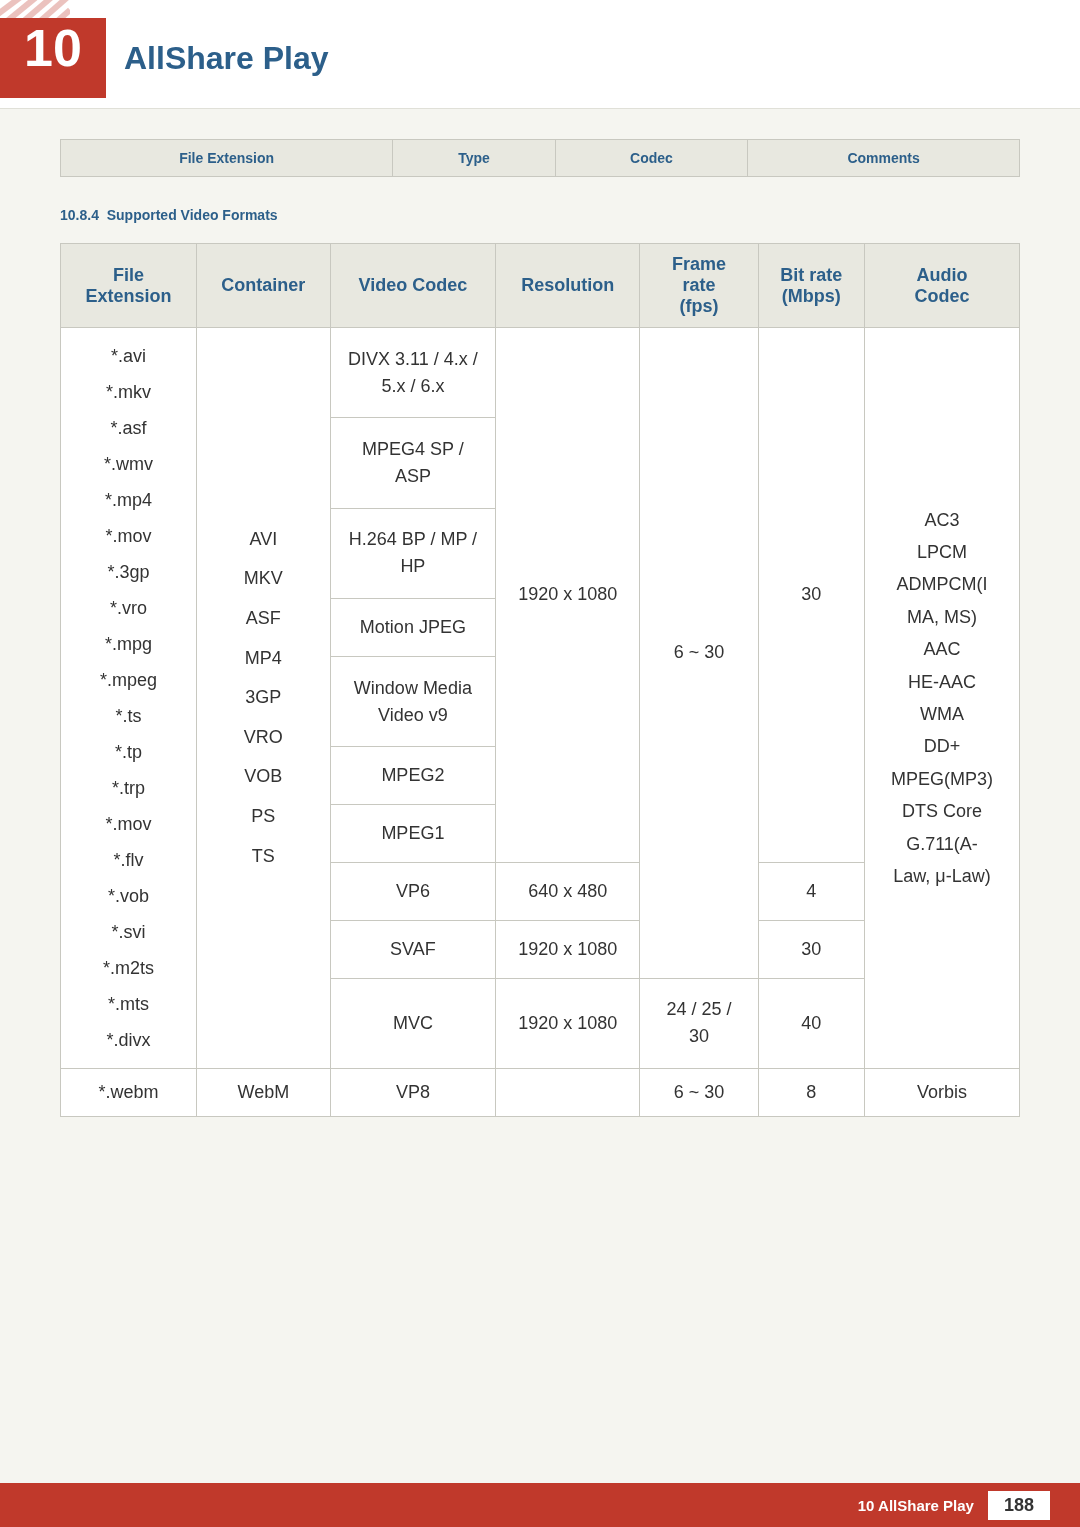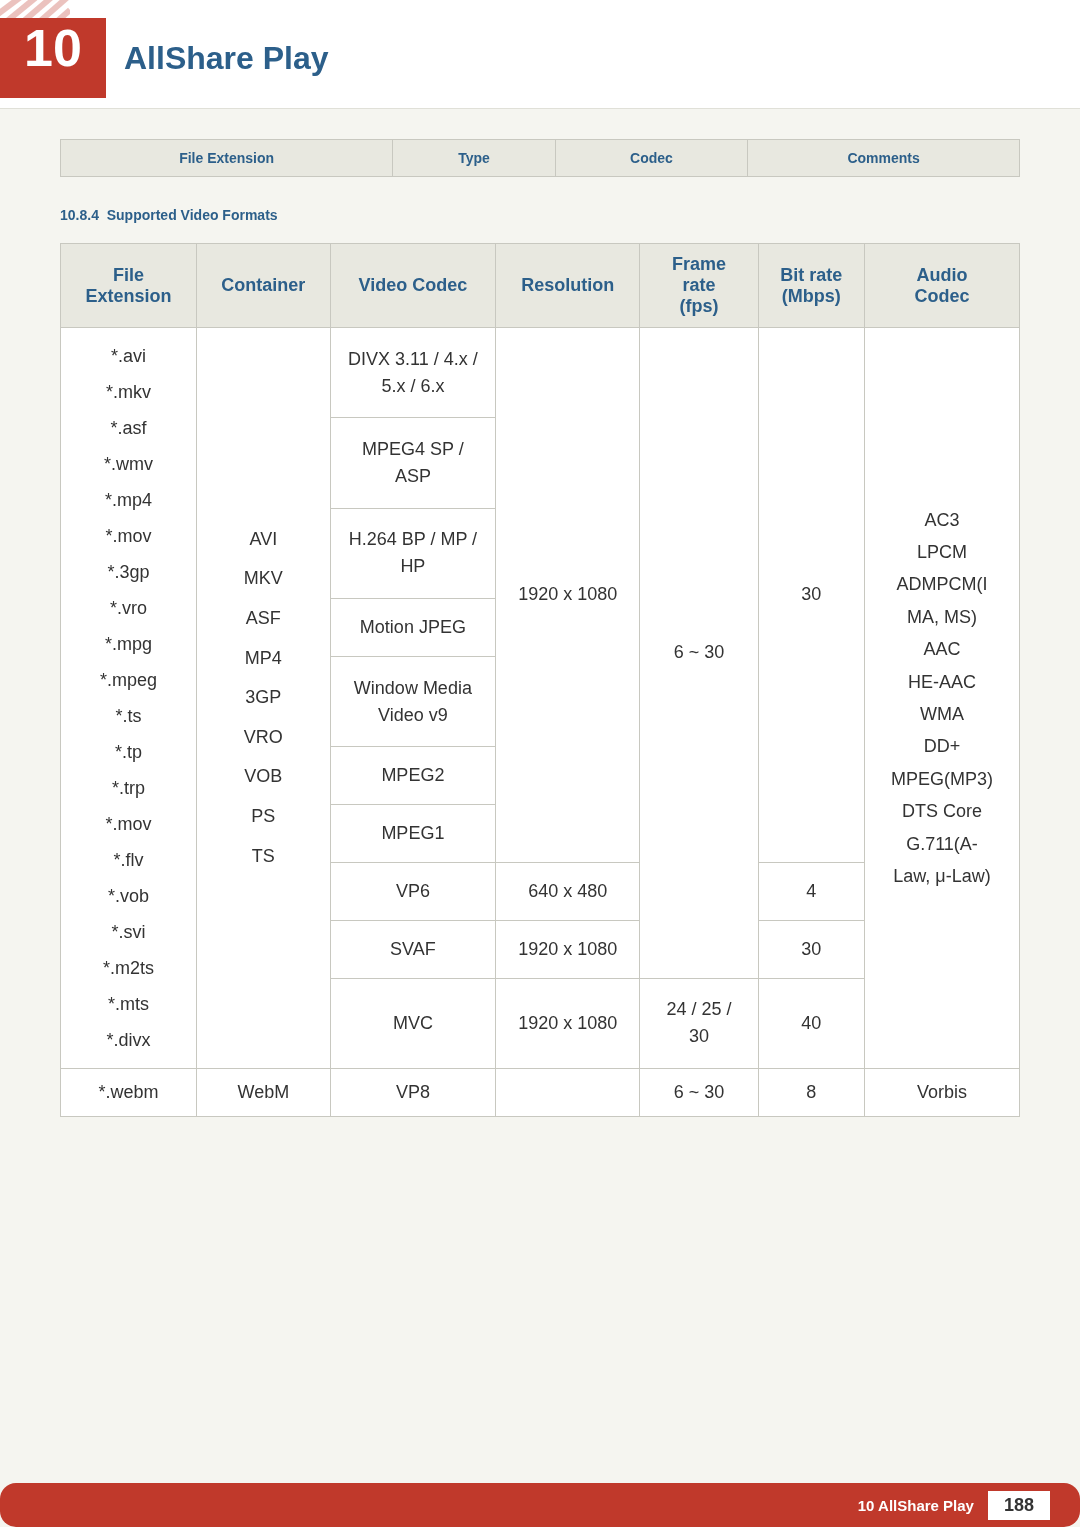--- a/index.html
+++ b/index.html
@@ -88,21 +88,20 @@
       left: 0; right: 0;
       height: 44px;
       background: #c0392b;
       display: flex;
       align-items: center;
       justify-content: flex-end;
       padding: 0 30px;
       color: #fff;
       font-size: 15px;
       font-weight: bold;
-      border-radius: 16px;
     }
     .footer-page {
       background: #fff;
       color: #333;
       font-weight: bold;
       font-size: 18px;
       padding: 4px 16px;
       margin-left: 14px;
     }
 

